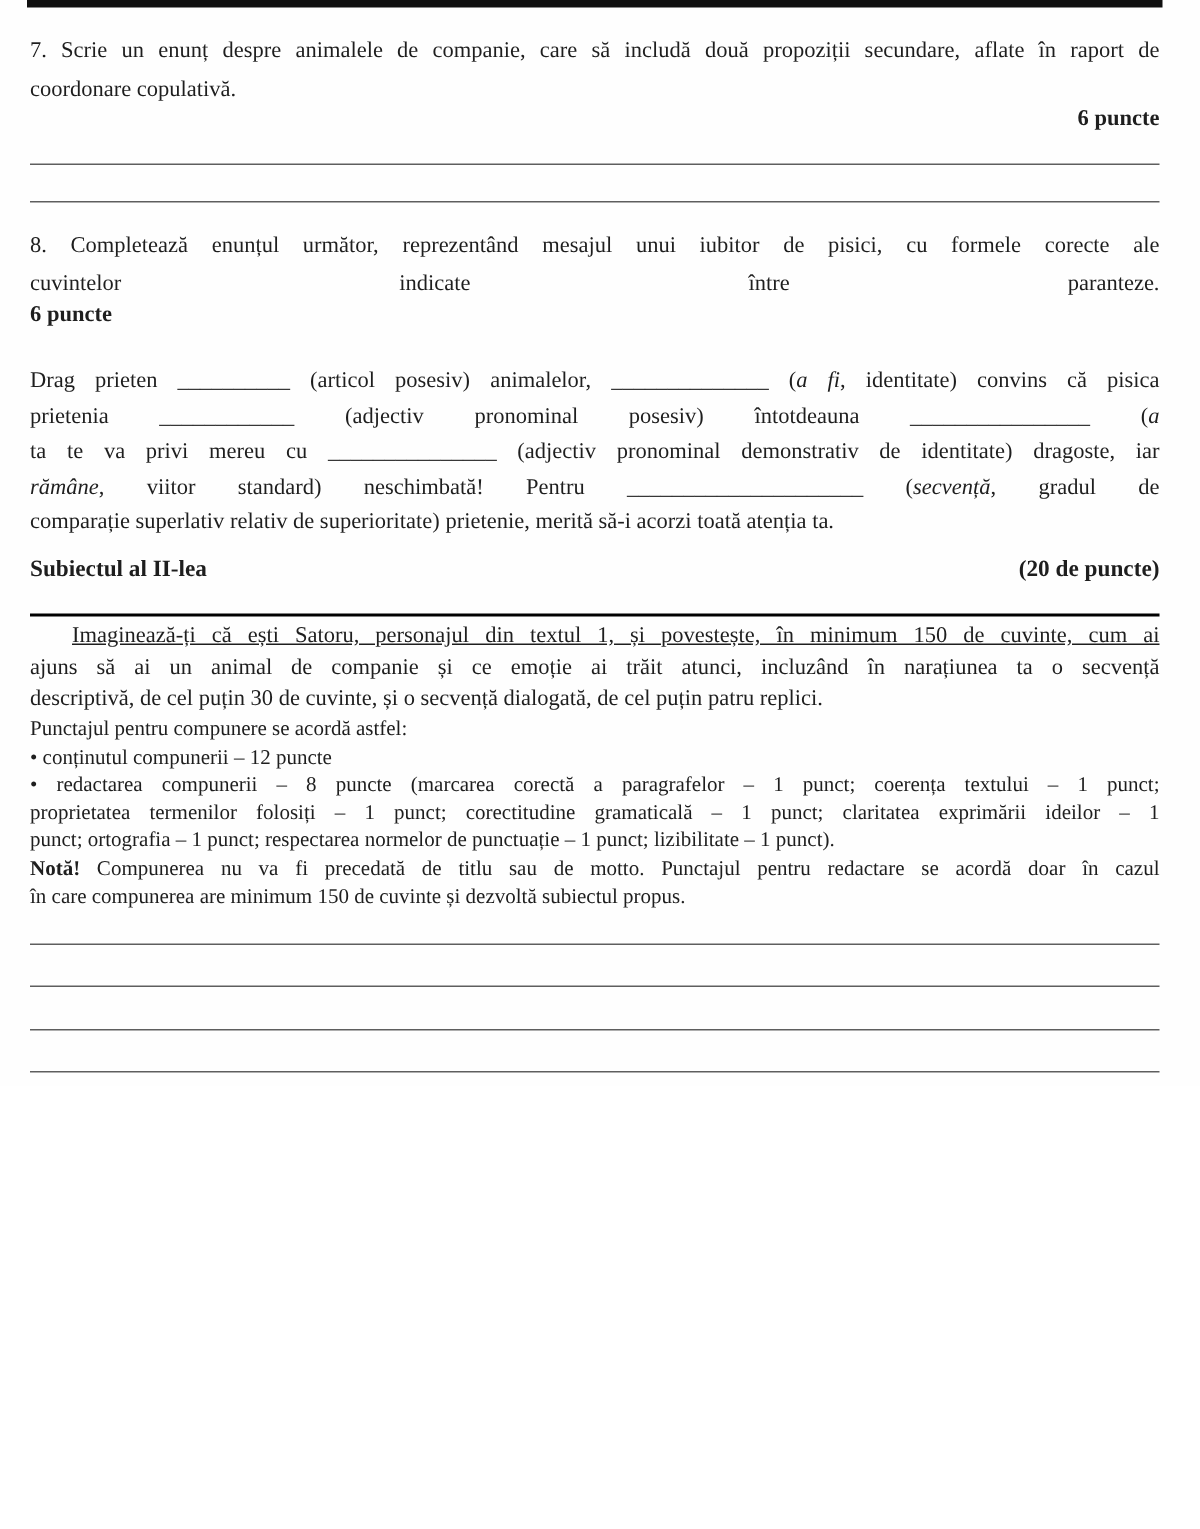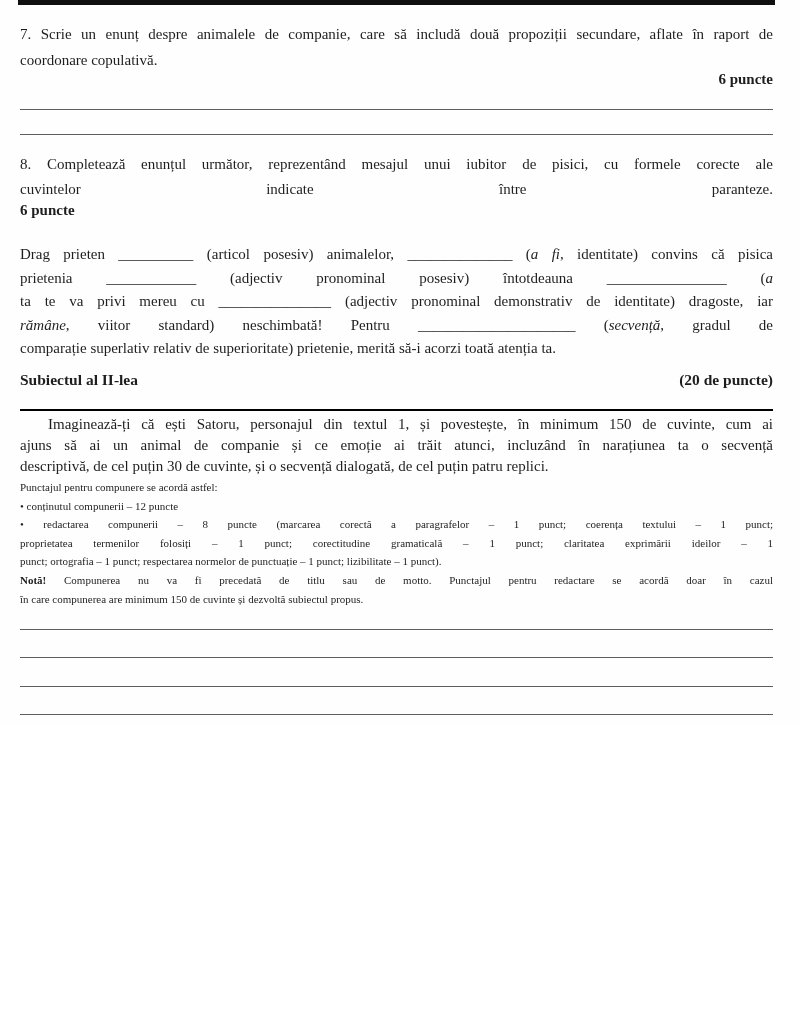--- a/index.html
+++ b/index.html
@@ -4,40 +4,40 @@
 <style>
   html,body{margin:0;padding:0;background:#fff;}
   .page{
     position:relative;width:800px;height:724px;background:#fefefe;overflow:hidden;
     font-family:"Liberation Serif",serif;color:#1e1e1e;
   }
   .abs{position:absolute;}
   .block{position:absolute;left:20px;width:753px;}
   .tline{text-align:left;}
   .tline.just{text-align:justify;text-align-last:justify;}
-  .tline.ind{text-indent:28px;}
+  .tline.ind{text-indent:28px;text-decoration:underline;}
   .it{font-style:italic;}
   .bd{font-weight:bold;}
 
   #topbar{left:18px;top:0;width:757px;height:5px;background:#101010;}
 
   #q7{top:21px;font-size:15px;line-height:26px;}
   #q7pts{top:71px;text-align:right;font-weight:bold;font-size:15px;}
   #q7lines{top:84px;}
   #q7lines .wline{height:25.5px;}
 
   #q8intro{top:152px;font-size:15px;line-height:25px;}
   #q8pts{top:202px;font-weight:bold;font-size:15px;}
   #q8body{top:243px;font-size:15px;line-height:23.5px;}
 
   #sec2head{top:371px;display:flex;justify-content:space-between;
     font-weight:bold;font-size:15.5px;border-bottom:2.6px solid #000;padding-bottom:20px;}
 
   #brief{top:414px;font-size:15px;line-height:21px;}
-  #criteria{top:478px;font-size:11px;line-height:18.6px;}
+  #criteria{top:478px;font-size:14px;line-height:18.6px;}
 
   #wlines{top:601px;}
   #wlines .wline{height:28.6px;}
   .wline{border-bottom:1.6px solid #5e5e5e;box-sizing:border-box;}
 
   #frule{top:975px;left:22px;width:753px;height:2.8px;background:#000;}
   #footer{top:987px;left:25px;width:750px;display:flex;align-items:flex-end;
     font-family:"Liberation Sans",sans-serif;font-size:13px;color:#be185d;}
   #footer .fl{flex:1;text-align:left;}
   #footer .fc{flex:0 0 auto;position:relative;top:5px;}

